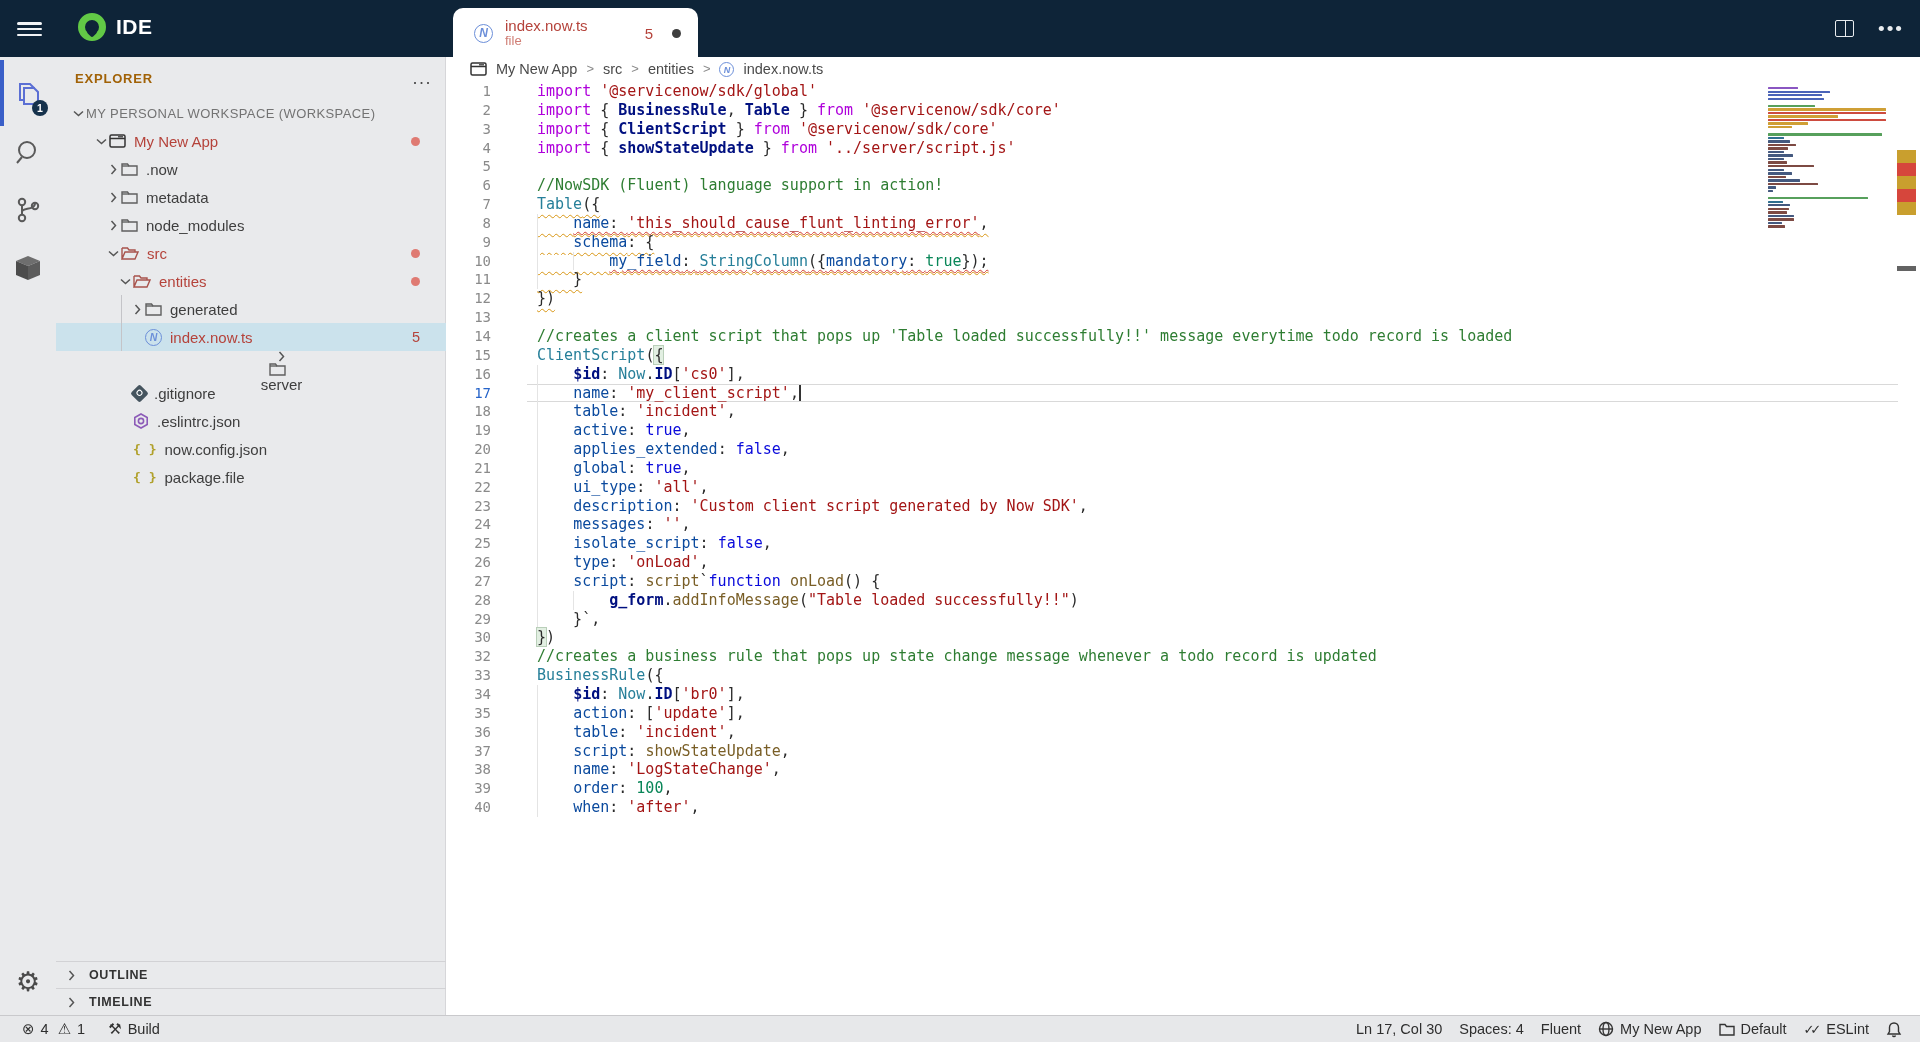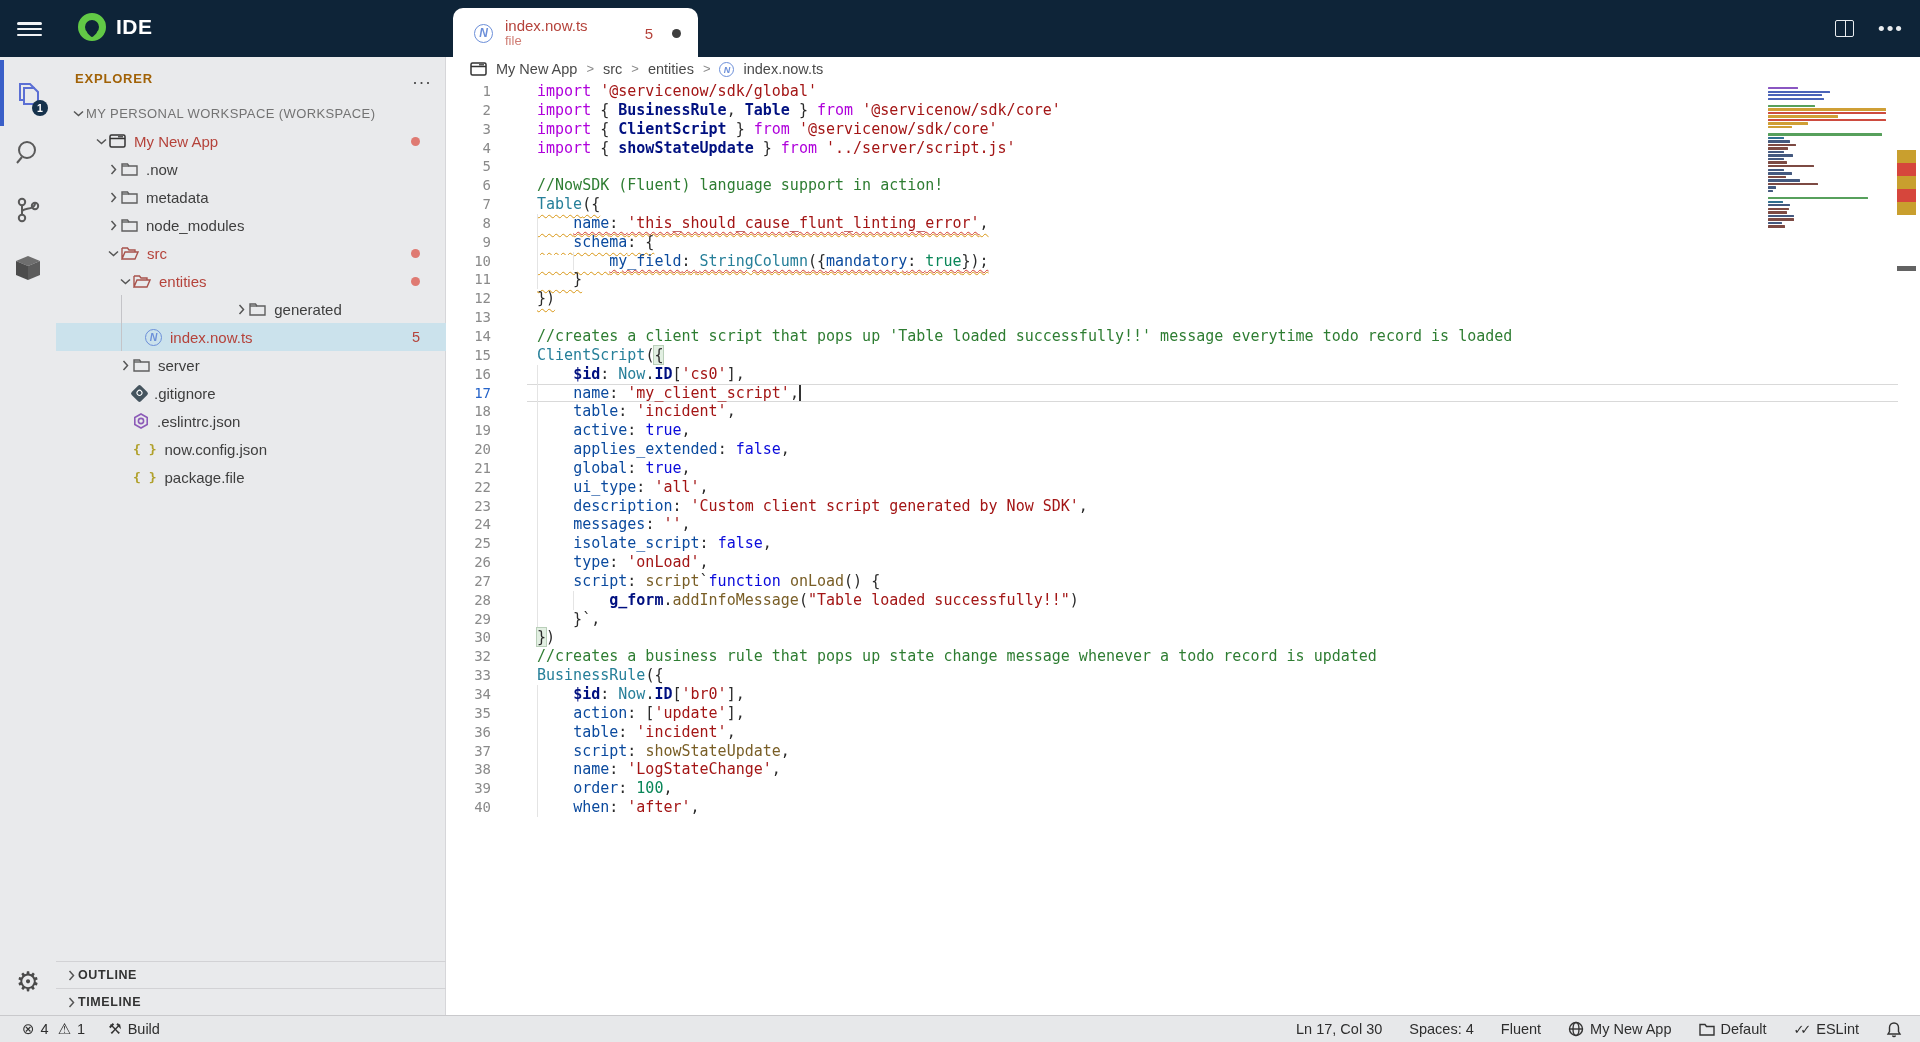--- a/index.html
+++ b/index.html
@@ -55,21 +55,21 @@
   .trow .right { margin-left:auto; margin-right:26px; }
   .dot-mod { width:9px; height:9px; border-radius:50%; background:#df7a72; }
   .badge-num { color:#b5433b; font-size:14.5px; }
   .tree-guide { position:absolute; width:1px; background:#c4c4c8; }
   .now-file-ic { width:17px; height:17px; font-size:10.5px; }
   .json-brace { color:#b0a02a; font-weight:bold; font-size:13px; font-family:"DejaVu Sans Mono",monospace; }
   .git-dia { width:13px; height:13px; background:#45545e; transform:rotate(45deg); border-radius:2px; position:relative; }
   .git-dia::after { content:""; position:absolute; left:3px; top:3px; width:4px; height:4px; border:1.2px solid #fff; border-radius:50%; }
 
   .bottom-secs { position:absolute; left:56px; bottom:0; width:390px; }
-  .bsec { height:27px; display:flex; align-items:center; border-top:1px solid #d2d2d5; padding-left:12px; gap:3px; cursor:pointer; }
+  .bsec { height:27px; display:flex; align-items:center; border-top:1px solid #d2d2d5; padding-left:12px; gap:14px; cursor:pointer; }
   .bsec .lbl { font-size:12.5px; font-weight:bold; letter-spacing:.6px; color:#333; }
 
   
   .editor { position:absolute; left:447px; top:57px; right:0; bottom:27px; background:#fff; }
   .breadcrumb { position:absolute; left:0; top:0; right:0; height:23px; display:flex; align-items:center; padding-left:23px; gap:9px;
     font-size:14.5px; color:#4a4a4a; }
   .breadcrumb .sep { color:#8a8a8a; font-size:13px; }
   .bc-item { cursor:pointer; }
   .code-area { position:absolute; left:0; top:25px; right:152px; }
   .line { position:relative; height:18.85px; line-height:18.85px; font-family:"DejaVu Sans Mono",monospace; font-size:15px; white-space:pre; }
@@ -89,21 +89,21 @@
   .minimap { position:absolute; top:30px; width:122px; cursor:pointer; }
   .mrow { height:3.55px; }
   .mrow i { display:block; height:2.4px; border-radius:.5px; }
   .ruler { position:absolute; top:0; bottom:0; width:27px; right:0; }
   .rmark { position:absolute; left:4px; right:4px; }
 
   
   .statusbar { position:absolute; left:0; bottom:0; width:1920px; height:27px; background:#e7e8ea; border-top:1px solid #c9c9cc;
     display:flex; align-items:center; font-size:14.5px; color:#2e2e2e; padding:0 18px 0 22px; }
   .sb-left { display:flex; align-items:center; gap:9px; }
-  .sb-right { margin-left:auto; display:flex; align-items:center; gap:27px; }
+  .sb-right { margin-left:auto; display:flex; align-items:center; gap:17px; }
   .sb-item { display:flex; align-items:center; gap:6px; cursor:pointer; }
   .sb-glyph { font-family:"DejaVu Sans",sans-serif; font-size:15px; color:#333; }
   .dblcheck { letter-spacing:-4px; margin-right:3px; font-size:13px; }
   svg.ic { display:block; }
 </style>
 </head>
 <body>
 
 <div class="titlebar">
   <div class="hamburger">
@@ -262,42 +262,42 @@
           </span>
           <span class="ticon">
             <svg class="ic" width="18" height="14" viewBox="0 0 18 14" fill="none" stroke="#a8534c" stroke-width="1.4">
               <path d="M1 2 h5.5 l1.5 2 H14 v2"></path>
               <path d="M1 13 V2 M1 13 l3-7 h13 l-3 7 z"></path>
             </svg>
           </span>
           <span class="lbl">entities</span>
           <span class="right dot-mod"></span>
         </div>
-        <div class="trow" style="padding-left: 73px; justify-content: center;">
+        <div class="trow" style="padding-left: 73px;">
           <span class="chev">
             <svg class="ic" width="7" height="11" viewBox="0 0 7 11" fill="none" stroke="#555" stroke-width="1.5">
               <path d="M1.5 1 L5.5 5.5 L1.5 10"></path>
             </svg>
           </span>
           <span class="ticon">
             <svg class="ic" width="17" height="14" viewBox="0 0 17 14" fill="none" stroke="#5f5f5f" stroke-width="1.4">
               <path d="M1 2 h5.5 l1.5 2 H16 v9 H1 z"></path>
               <path d="M1 4 h7"></path>
             </svg>
           </span>
           <span class="lbl">generated</span>
         </div>
         <div class="trow red sel" style="padding-left: 89px;">
           <span class="ticon">
             <span class="now-circle now-file-ic">N</span>
           </span>
           <span class="lbl">index.now.ts</span>
           <span class="right badge-num">5</span>
         </div>
-        <div class="trow" style="padding-left: 61px;">
+        <div class="trow" style="padding-left: 61px; flex-direction: column;">
           <span class="chev">
             <svg class="ic" width="7" height="11" viewBox="0 0 7 11" fill="none" stroke="#555" stroke-width="1.5">
               <path d="M1.5 1 L5.5 5.5 L1.5 10"></path>
             </svg>
           </span>
           <span class="ticon">
             <svg class="ic" width="17" height="14" viewBox="0 0 17 14" fill="none" stroke="#5f5f5f" stroke-width="1.4">
               <path d="M1 2 h5.5 l1.5 2 H16 v9 H1 z"></path>
               <path d="M1 4 h7"></path>
             </svg>

